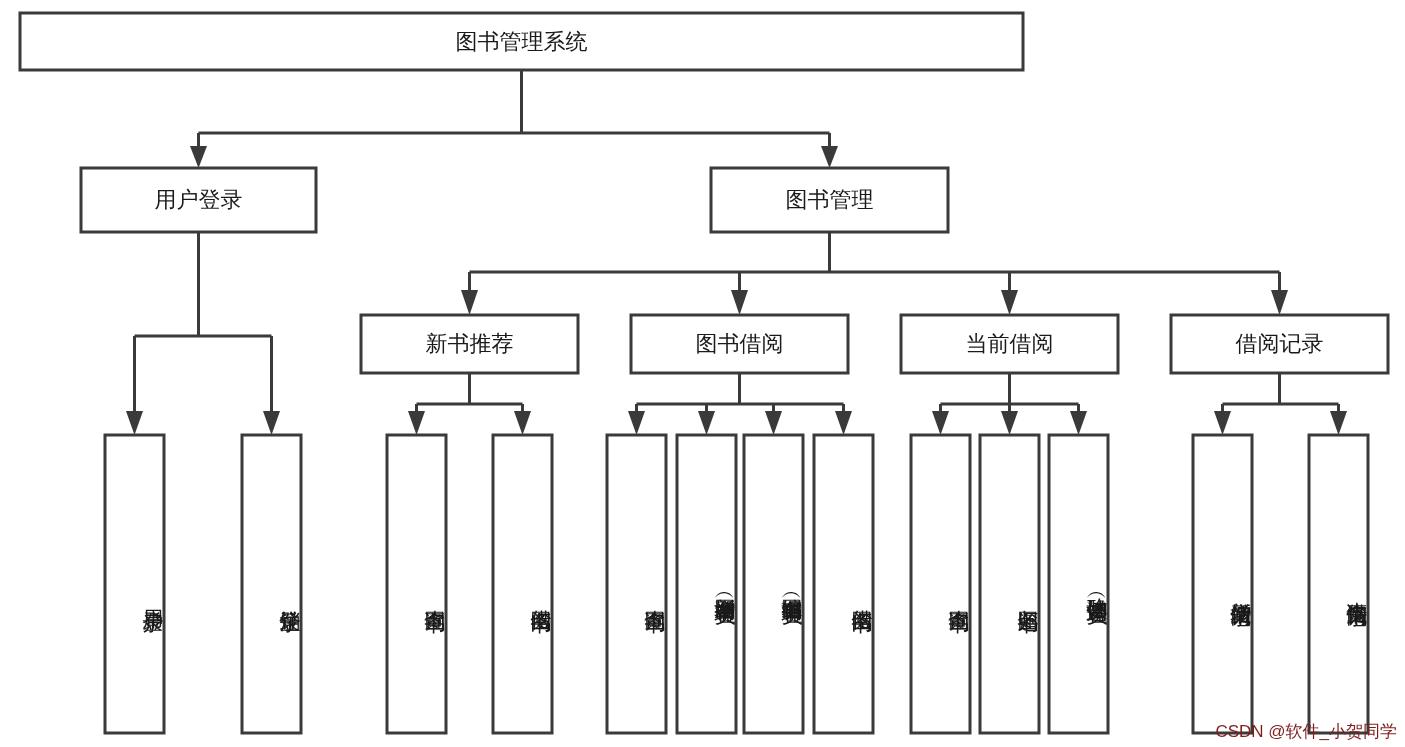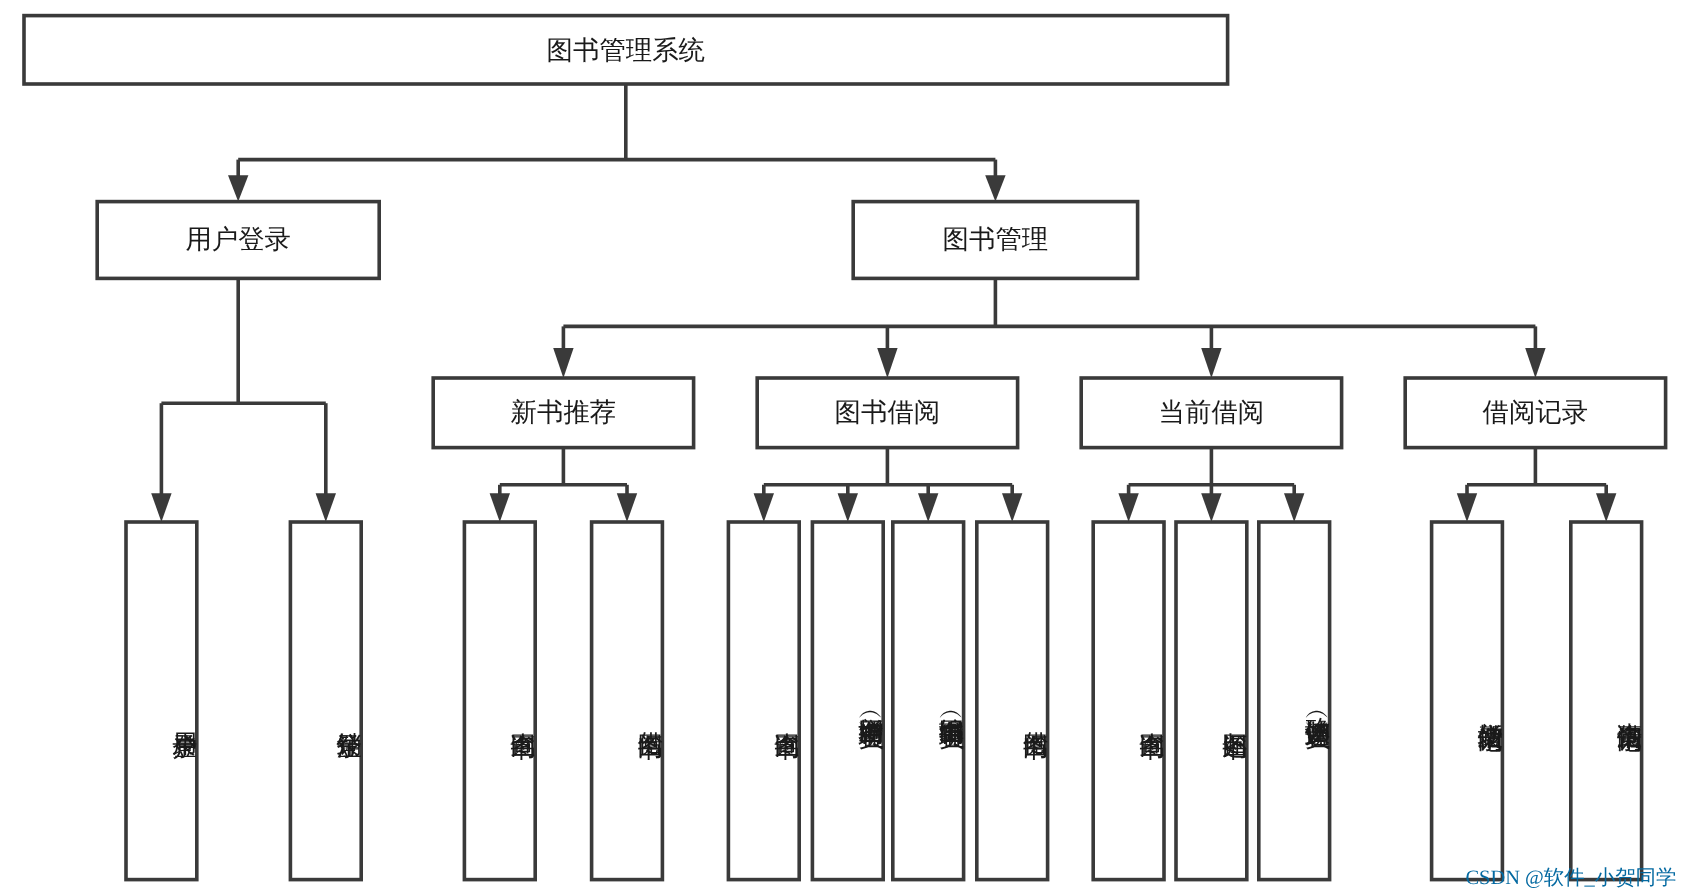--- a/index.html
+++ b/index.html
@@ -58,23 +58,23 @@
     display: flex;
     align-items: flex-start;
     justify-content: center;
     white-space: pre-wrap;
     pointer-events: none;
   }
   .watermark {
     position: absolute;
     right: 8px;
     bottom: 4px;
-    font-family: Liberation Serif, serif;
+    font-family: Liberation Sans, sans-serif;
     font-size: 17px;
-    color: #0369a1;
+    color: #7f1d1d;
     white-space: nowrap;
   }
 </style>
 </head>
 <body>
 
 <div id="canvas">
 
   <svg class="diagram" viewBox="0 0 1405 747">
 

